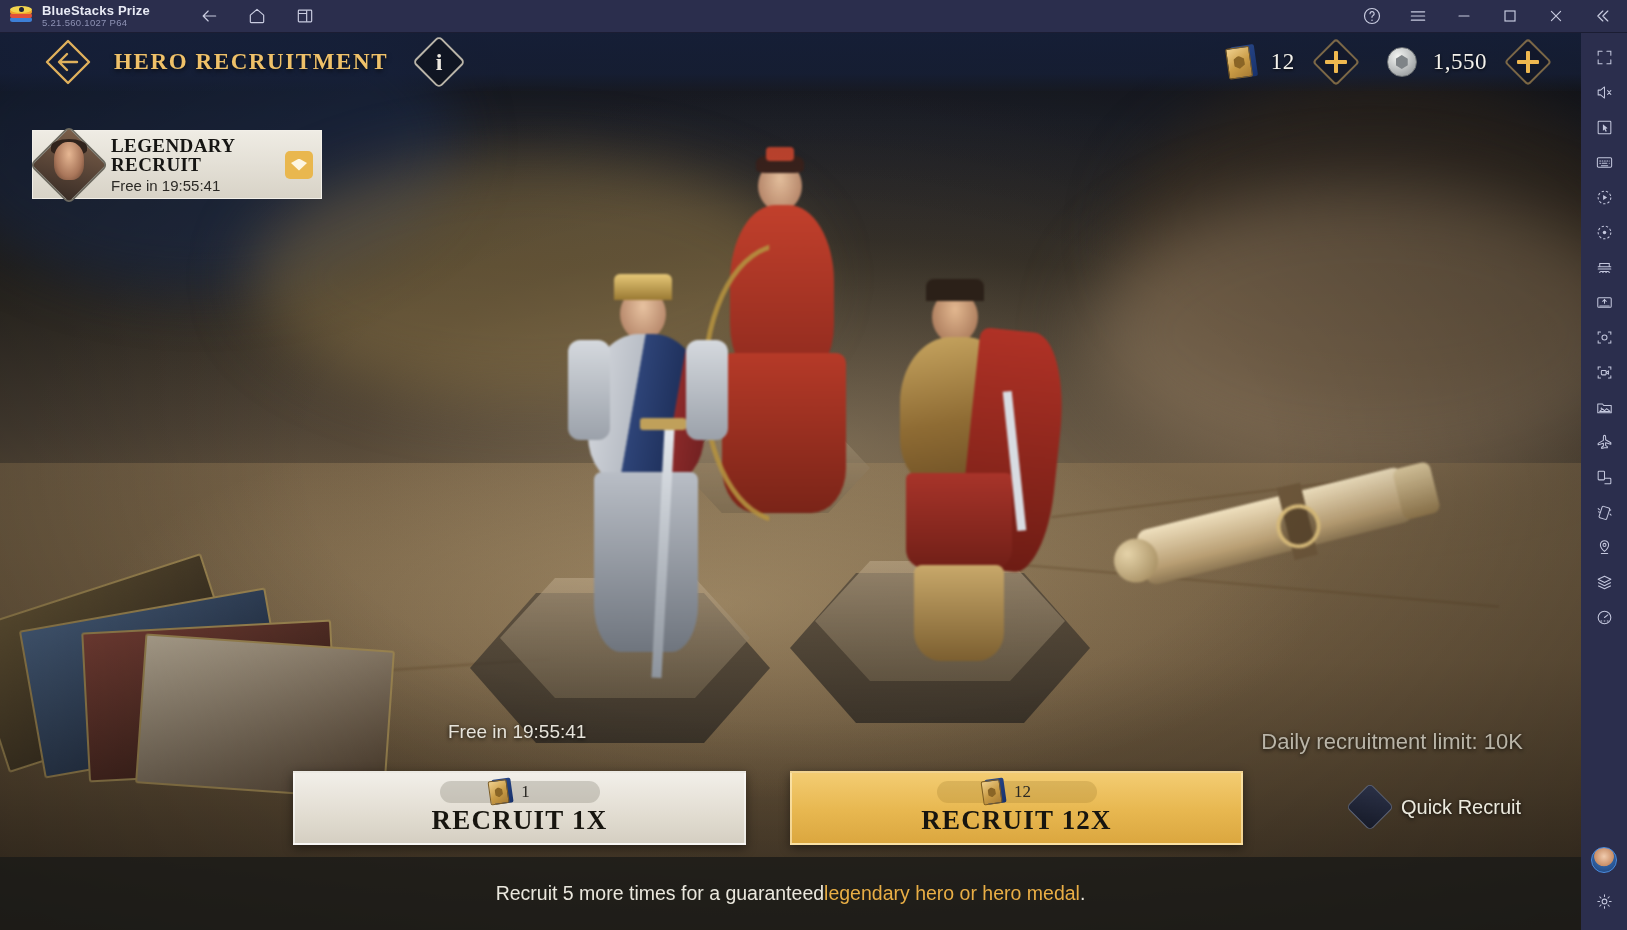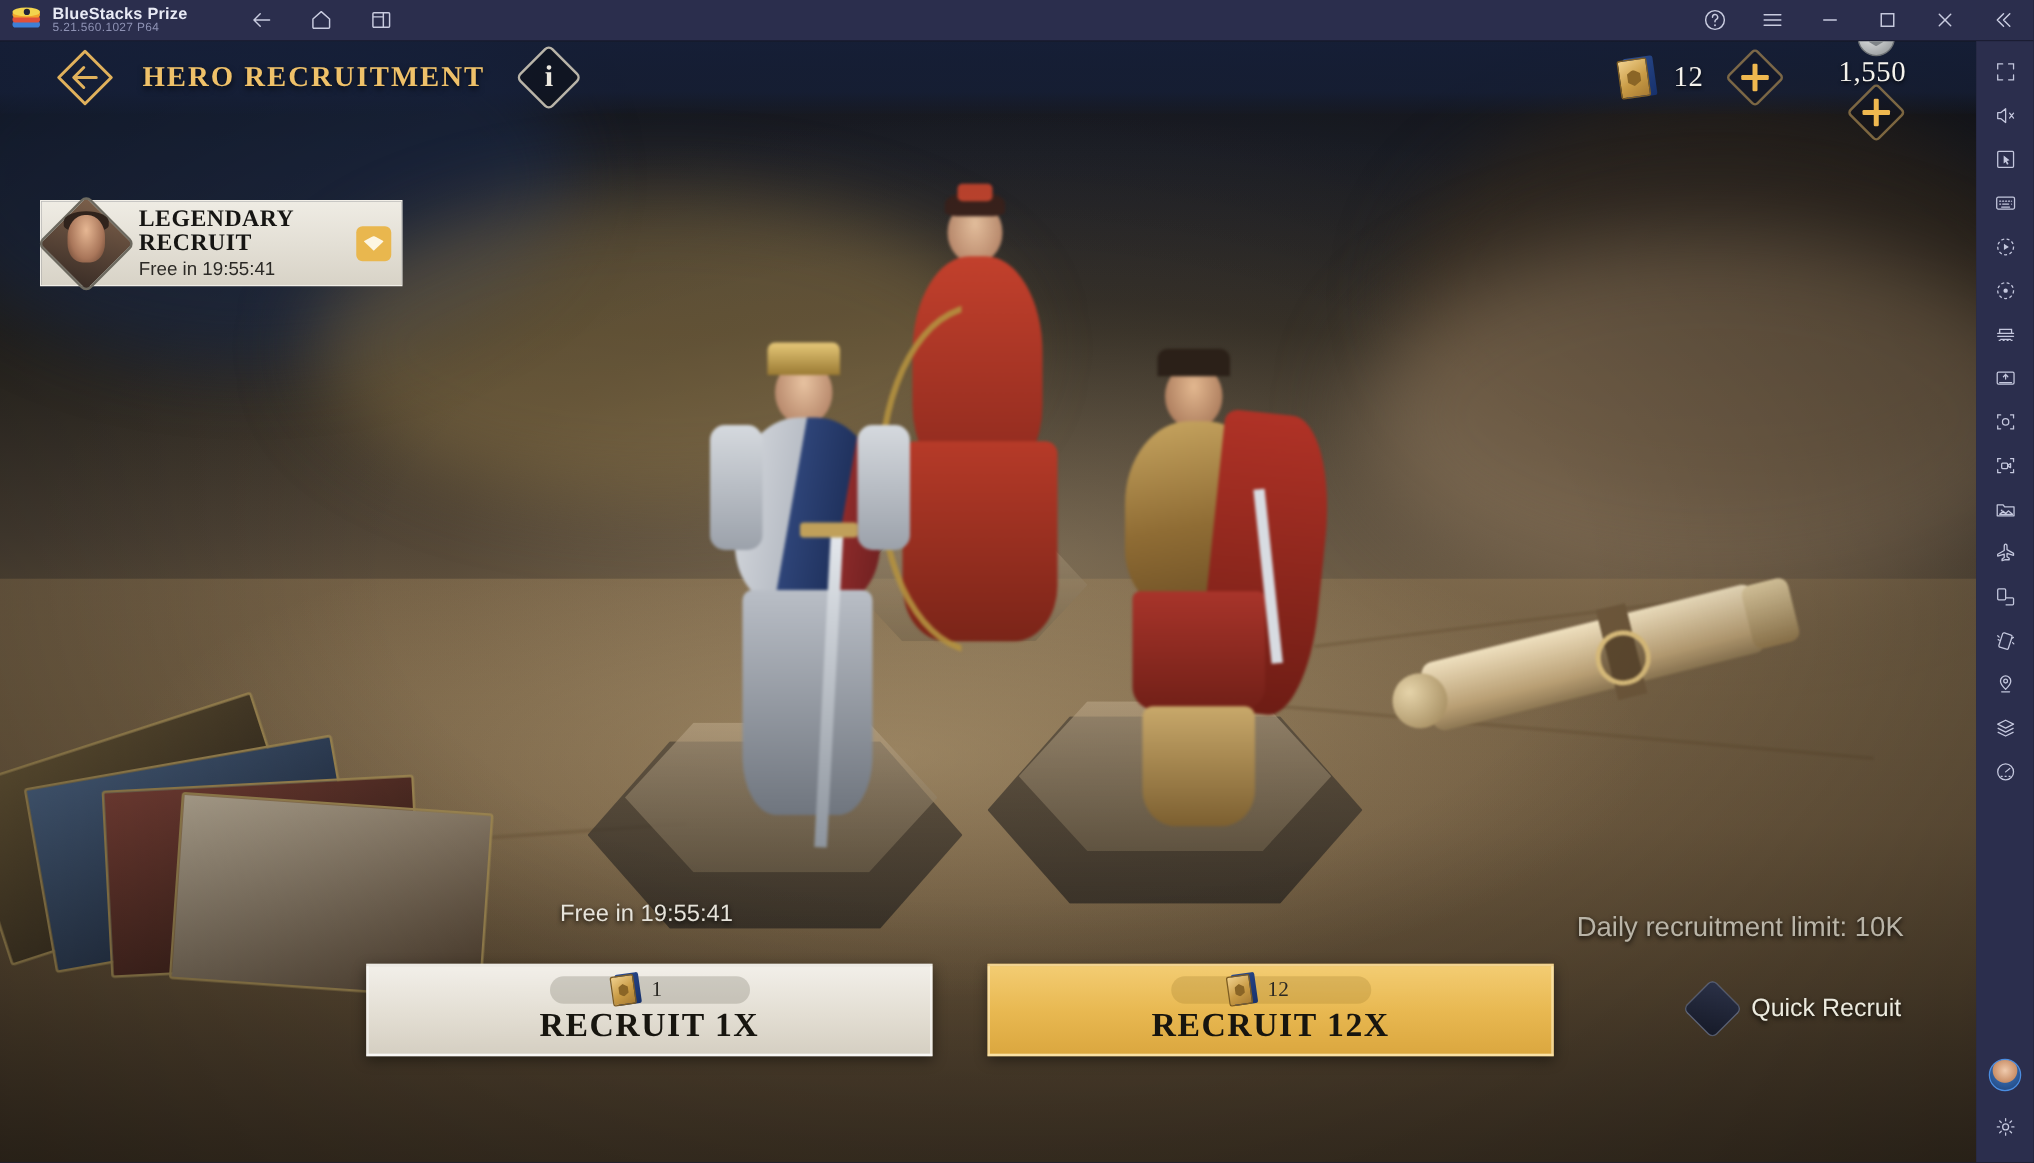--- a/index.html
+++ b/index.html
@@ -139,21 +139,21 @@
   .plus-btn { width: 38px; height: 38px; position: relative; flex: none; }
   .plus-btn .dia {
     position: absolute; inset: 2px; transform: rotate(45deg);
     border: 2px solid rgba(210,170,95,.55); border-radius: 4px; background: rgba(15,18,28,.35);
   }
   .plus-btn .bar { position: absolute; background: #efb84f; border-radius: 1px; }
   .plus-btn .bar.h { left: 8px; right: 8px; top: 17px; height: 4px; }
   .plus-btn .bar.v { top: 8px; bottom: 8px; left: 17px; width: 4px; }
 
   
-  .banners { position: absolute; left: 32px; top: 127px; width: 290px; }
+  .banners { position: absolute; left: 32px; top: 97px; width: 290px; }
   .banner {
     position: relative; height: 69px; display: flex; align-items: center;
     margin-bottom: 12px; padding-left: 78px; border: 1px solid rgba(255,255,255,.25);
   }
   .banner.active {
     background: linear-gradient(180deg,#efece4,#d8d3c7);
     border-color: #f2efe8;
   }
   .banner.inactive {
     background: linear-gradient(180deg, rgba(38,55,86,.92), rgba(26,38,62,.92));
@@ -425,21 +425,21 @@
             <span class="back"></span>
               <span class="front"></span>
           </span>
           <span class="cur-val">12</span>
           <span class="plus-btn">
             <span class="dia"></span>
               <span class="bar h"></span>
               <span class="bar v"></span>
           </span>
         </div>
-        <div class="cur-item" style="margin-left:32px;flex-direction:column;">
+        <div class="cur-item" style="margin-left:32px;">
           <span class="coin-icon"></span>
           <span class="cur-val">1,550</span>
           <span class="plus-btn">
             <span class="dia"></span>
               <span class="bar h"></span>
               <span class="bar v"></span>
           </span>
         </div>
       </div>
     </div>
@@ -488,20 +488,25 @@
         </div>
         <div class="rlabel">RECRUIT 12X</div>
       </div>
     </div>
 
     <div class="quick">
       <span class="qbox"></span>
       <span class="qlabel">Quick Recruit</span>
     </div>
 
+    <div class="hintbar">
+      <span class="t">Recruit 5 more times for a guaranteed </span>
+        <span class="t hl">legendary hero or hero medal</span>
+        <span class="t">.</span>
+    </div>
 
   </div>
 
   <div class="sidebar">
     <span class="sb-ico">
       <svg viewBox="0 0 24 24">
           <path d="M4 9V4h5M20 9V4h-5M4 15v5h5M20 15v5h-5" stroke-linecap="round"></path>
         </svg>
     </span>
     <span class="sb-ico">

